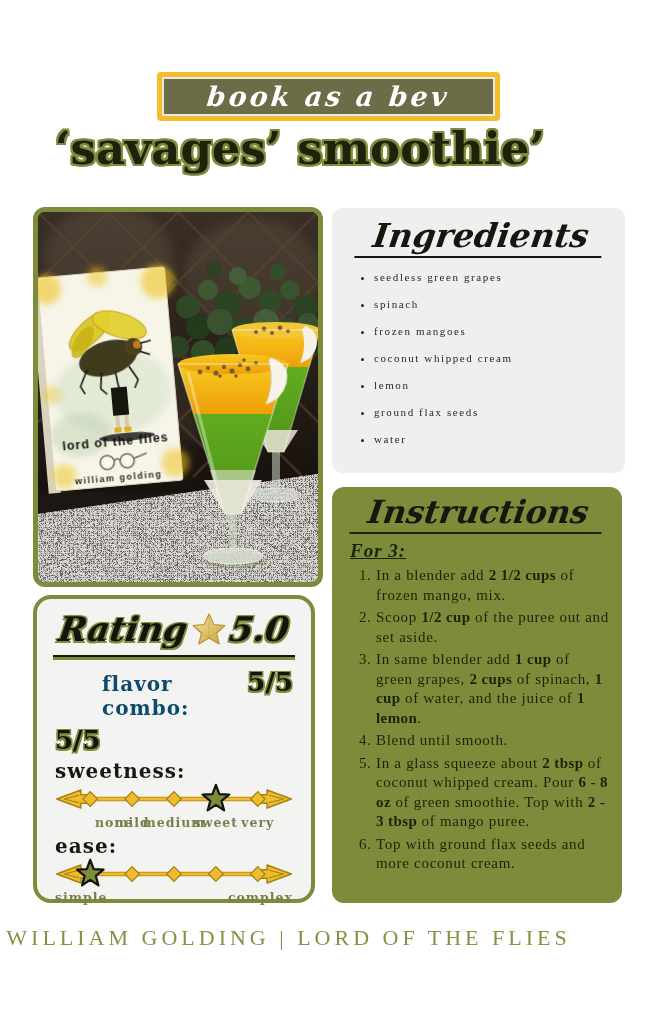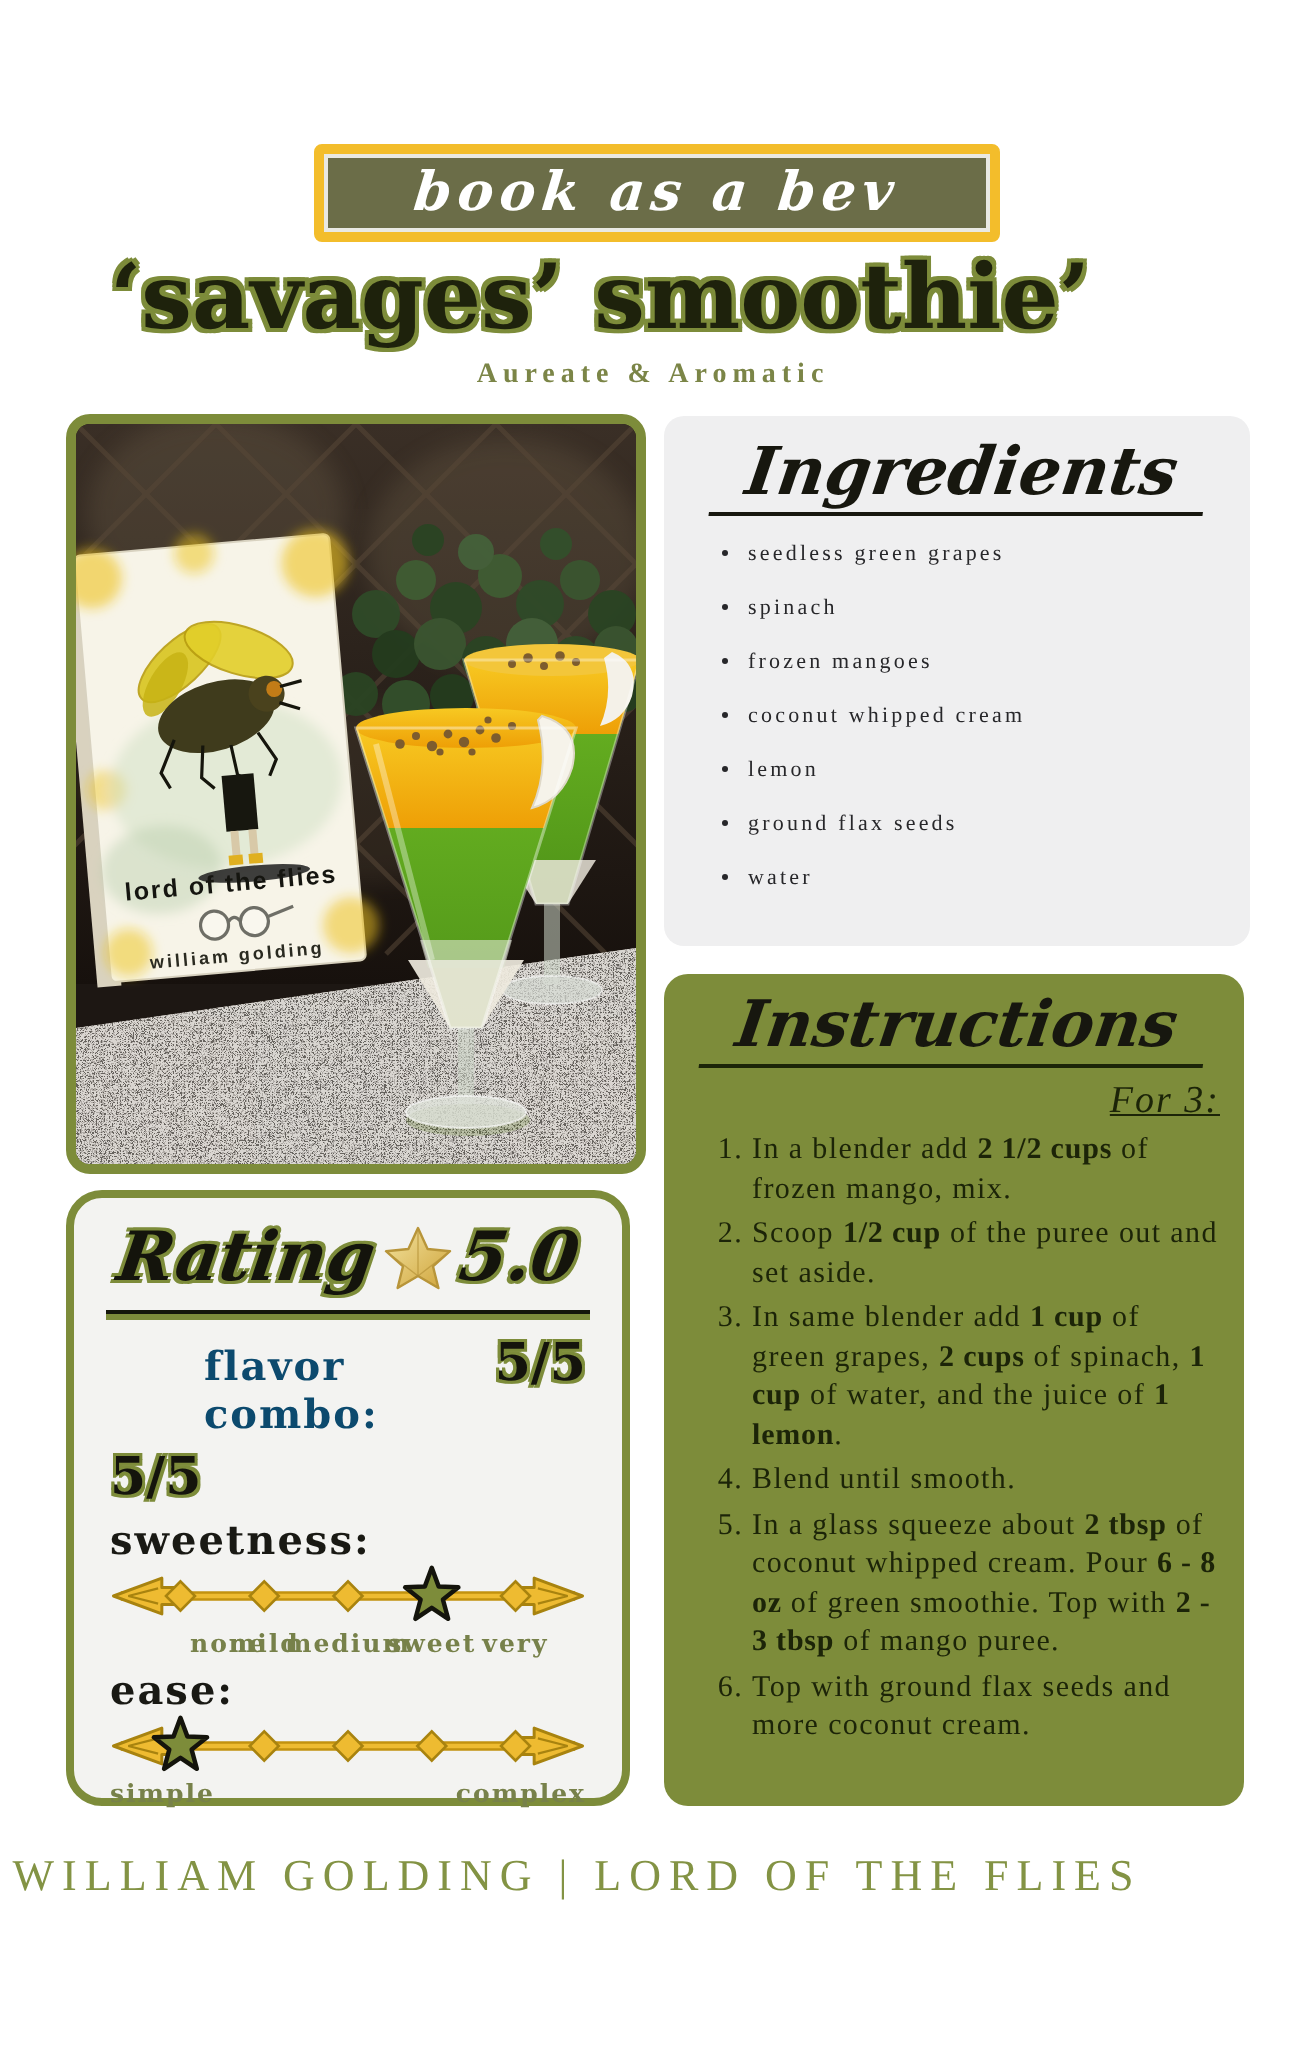--- a/index.html
+++ b/index.html
@@ -34,22 +34,22 @@
          font-size:33px;color:#17170f;transform:skewX(-8deg);display:inline-block;
          border-bottom:2.5px solid #17170f;padding:0 16px 2px 16px;line-height:1.1;}
   .head-wrap{text-align:center;margin-bottom:6px;}
   .ingredients ul{margin:4px 0 0 0;padding-left:20px;list-style:disc;}
   .ingredients li{font-size:11px;letter-spacing:1.6px;color:#27272a;line-height:27px;}
 
   
   .instructions{position:absolute;left:332px;top:487px;width:290px;height:416px;box-sizing:border-box;
          background:#7d8c3a;border-radius:12px;padding:8px 12px 8px 14px;color:#1c2408;}
   .instructions .script-head{border-bottom:2.5px solid #1c2408;font-size:32px;}
-  .serving-note{font-size:19px;font-style:italic;font-weight:normal;letter-spacing:1px;
-         text-decoration:underline;margin:0 0 4px 4px;text-align:right;}
+  .serving-note{font-size:19px;font-style:italic;font-weight:bold;letter-spacing:1px;
+         text-decoration:underline;margin:0 0 4px 4px;}
   .instructions ol{margin:2px 0 0 0;padding-left:30px;}
   .instructions li{font-size:15px;line-height:19.5px;letter-spacing:.7px;margin-bottom:3px;}
   .instructions li b{letter-spacing:.4px;}
 
   
   .rating{position:absolute;left:33px;top:595px;width:282px;height:308px;box-sizing:border-box;
          background:#f3f3f1;border:4px solid #7d8c3a;border-radius:18px;padding:10px 16px 6px 16px;}
   .rating-head{display:flex;align-items:center;justify-content:space-between;padding:0 6px 6px 6px;
          border-bottom:2.5px solid #15170a;box-shadow:0 3px 0 #7d8c3a;margin-bottom:10px;}
   .rating-word,.rating-score{font-family:"DejaVu Serif",serif;font-style:italic;font-weight:bold;
@@ -74,21 +74,20 @@
 </head>
 <body>
 
 <div class="page">
 
   <div class="banner">
     <span class="banner-text">book as a bev</span>
   </div>
 
   <div class="title">‘savages’ smoothie’</div>
-  <div class="subtitle">Aureate &amp; Aromatic</div>
 
   <div class="photo">
     <svg viewBox="0 0 280 370" width="280" height="370">
       <defs>
         <filter id="blur6">
             <feGaussianBlur stdDeviation="6"></feGaussianBlur>
           </filter>
         <filter id="blur3">
             <feGaussianBlur stdDeviation="3"></feGaussianBlur>
           </filter>

